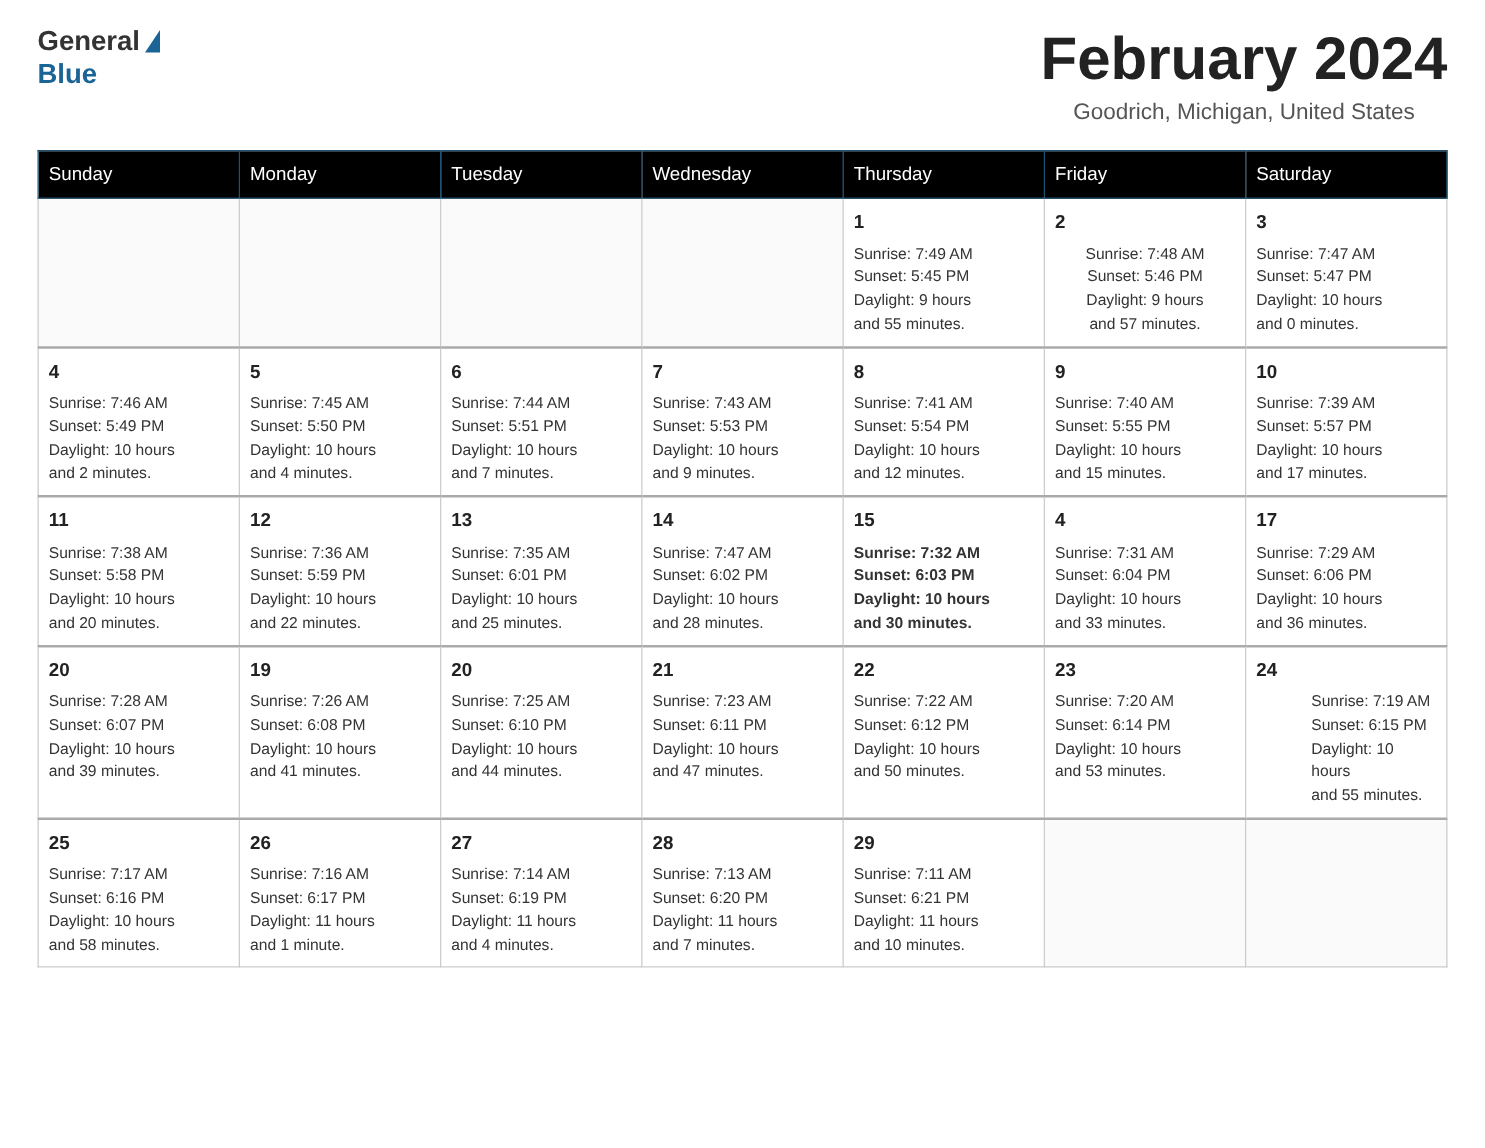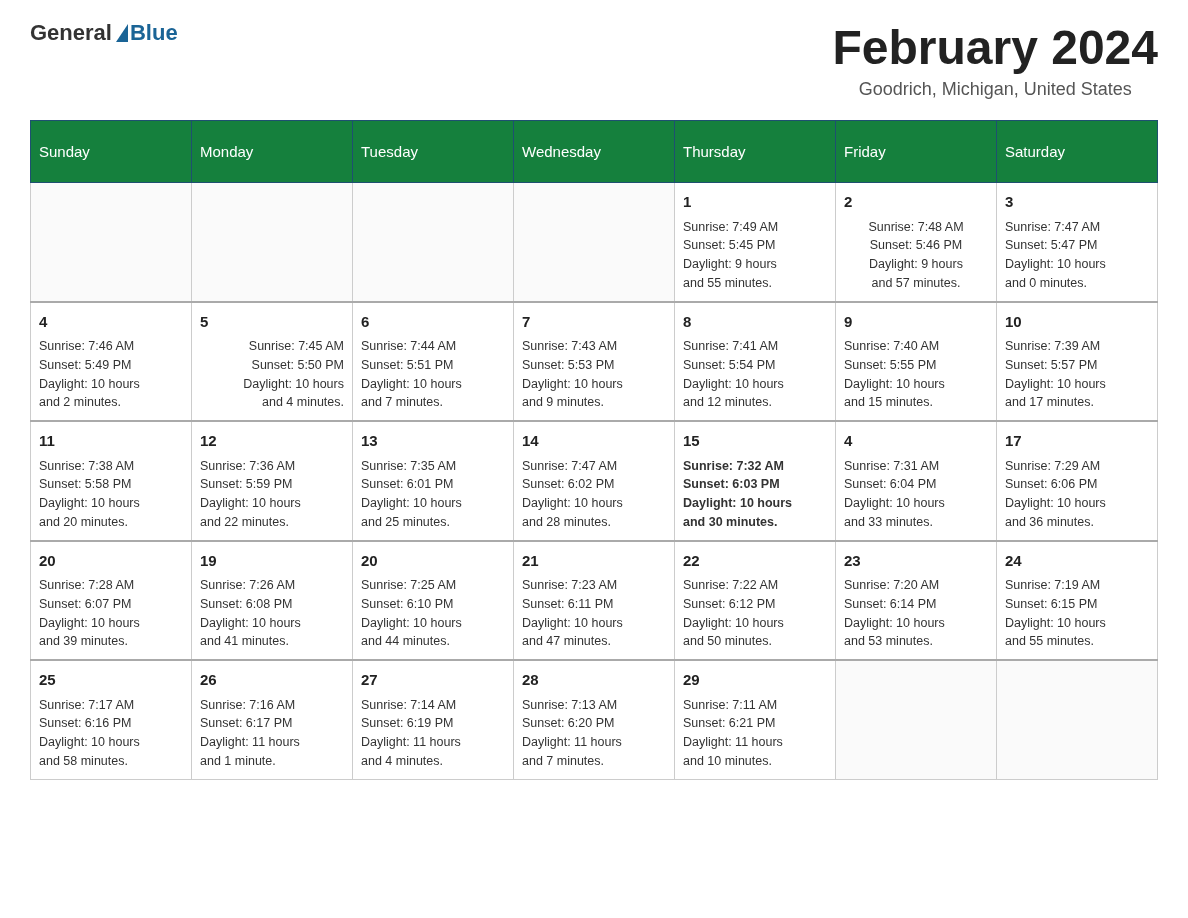--- a/index.html
+++ b/index.html
@@ -11,21 +11,21 @@
       padding: 20px 30px;
     }
     .header-area {
       display: flex;
       justify-content: space-between;
       align-items: flex-start;
       margin-bottom: 20px;
     }
     .logo {
       display: flex;
-      flex-direction: row;
+      flex-direction: column;
       align-items: flex-start;
     }
     .logo-text {
       font-size: 22px;
       font-weight: bold;
       color: #333;
       display: flex;
       align-items: center;
       gap: 2px;
     }
@@ -55,23 +55,23 @@
       font-size: 18px;
       color: #555;
       margin-top: 4px;
     }
     .calendar-table {
       width: 100%;
       border-collapse: collapse;
       border: 1px solid #ccc;
     }
     .calendar-table th {
-      background-color: #15803d;
+      background-color: #000000;
       color: #fff;
-      padding: 22px 8px;
+      padding: 10px 8px;
       font-size: 15px;
       font-weight: normal;
       text-align: left;
       border: 1px solid #1e5070;
     }
     .calendar-table td {
       vertical-align: top;
       padding: 8px 8px;
       border: 1px solid #ccc;
       width: calc(100% / 7);
@@ -158,21 +158,21 @@
       <tr>
         <td>
           <span class="day-number">4</span>
           <div class="day-info" style="white-space: pre-line;">Sunrise: 7:46 AM
 Sunset: 5:49 PM
 Daylight: 10 hours
 and 2 minutes.</div>
         </td>
         <td>
           <span class="day-number">5</span>
-          <div class="day-info" style="white-space: pre-line; text-align: right;">Sunrise: 7:45 AM
+          <div class="day-info" style="white-space: pre-line;">Sunrise: 7:45 AM
 Sunset: 5:50 PM
 Daylight: 10 hours
 and 4 minutes.</div>
         </td>
         <td>
           <span class="day-number">6</span>
           <div class="day-info" style="white-space: pre-line;">Sunrise: 7:44 AM
 Sunset: 5:51 PM
 Daylight: 10 hours
 and 7 minutes.</div>
@@ -295,21 +295,21 @@
         </td>
         <td>
           <span class="day-number">23</span>
           <div class="day-info" style="white-space: pre-line;">Sunrise: 7:20 AM
 Sunset: 6:14 PM
 Daylight: 10 hours
 and 53 minutes.</div>
         </td>
         <td>
           <span class="day-number">24</span>
-          <div class="day-info" style="white-space: pre-line;">Sunrise: 7:19 AM
+          <div class="day-info" style="white-space: pre-line; margin-left: 44px;">Sunrise: 7:19 AM
 Sunset: 6:15 PM
 Daylight: 10 hours
 and 55 minutes.</div>
         </td>
       </tr>
       <tr>
         <td>
           <span class="day-number">25</span>
           <div class="day-info" style="white-space: pre-line;">Sunrise: 7:17 AM
 Sunset: 6:16 PM

